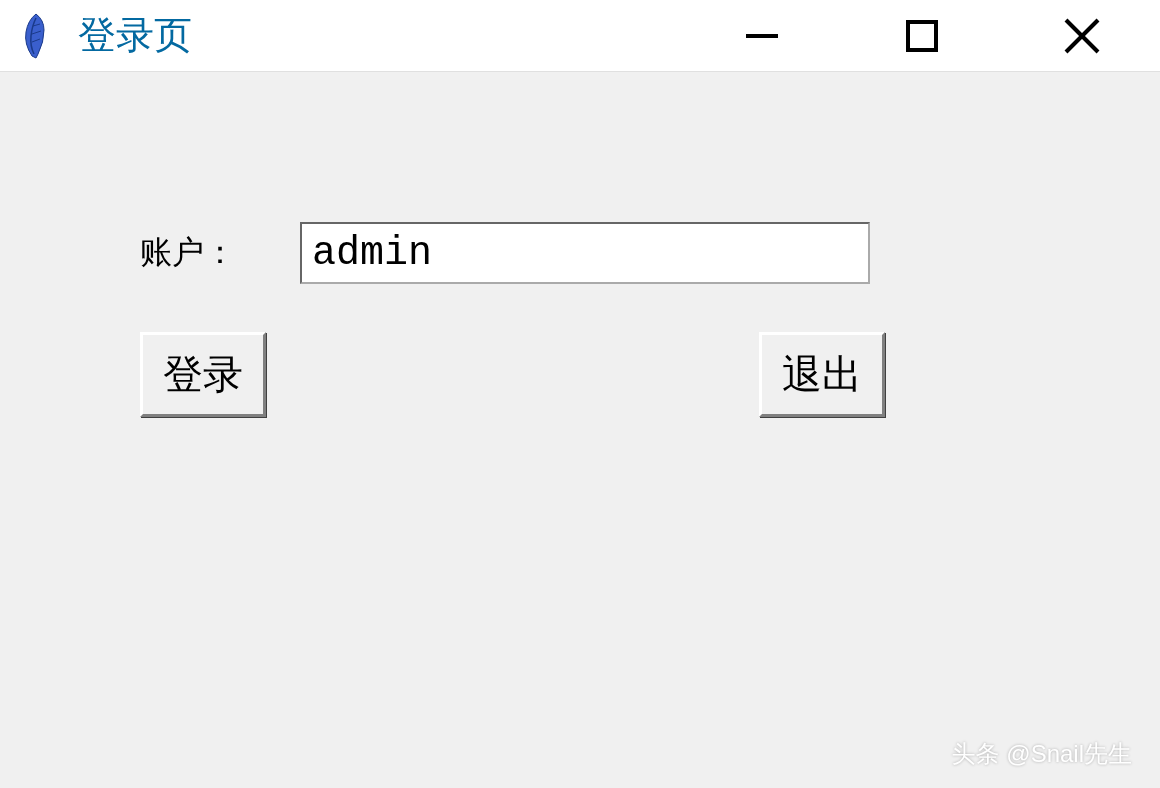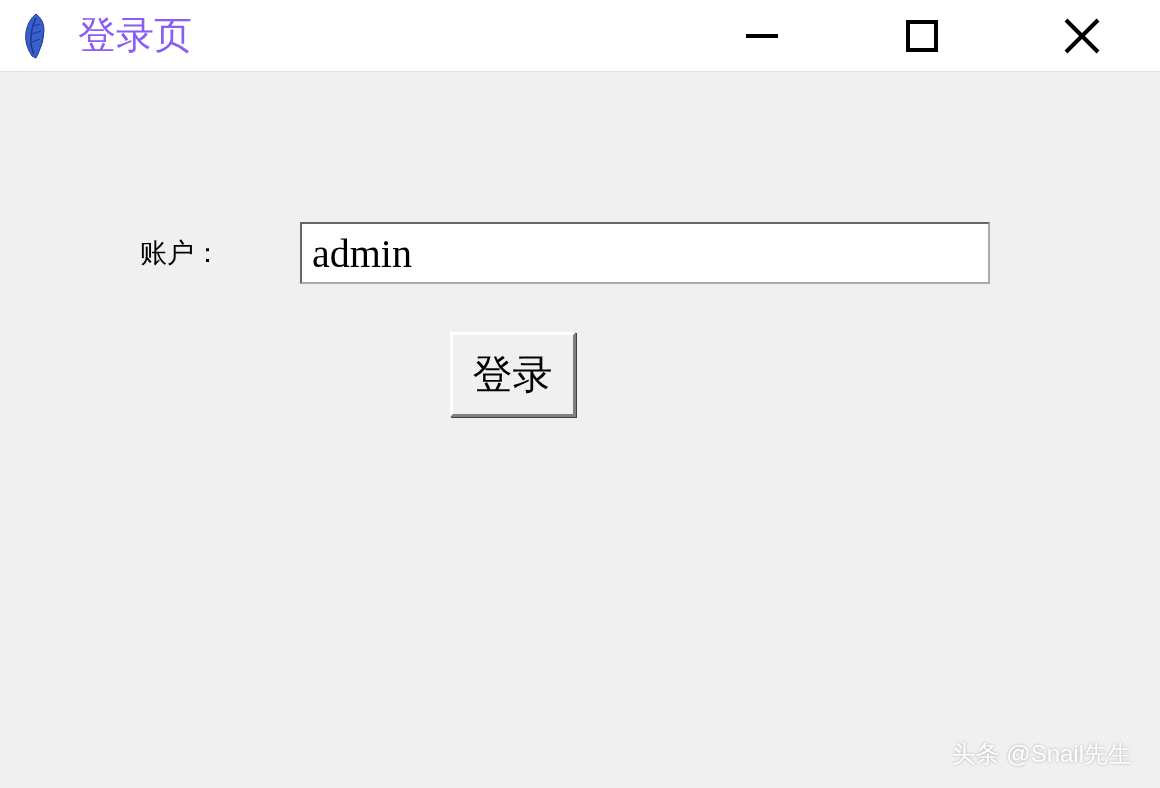--- a/index.html
+++ b/index.html
@@ -36,21 +36,21 @@
     
     .titlebar-icon {
       width: 36px;
       height: 48px;
       margin-right: 24px;
       flex-shrink: 0;
     }
     
     .titlebar-title {
       font-size: 38px;
-      color: #8b5cf6;
+      color: #0369a1;
       flex: 1;
       font-weight: 400;
     }
     
     .titlebar-controls {
       display: flex;
       align-items: center;
       gap: 100px;
       padding-right: 40px;
     }
@@ -73,45 +73,45 @@
       position: relative;
     }
     
     .form-row {
       display: flex;
       align-items: center;
       margin-bottom: 48px;
     }
     
     .form-label {
-      font-size: 27px;
+      font-size: 32px;
       color: #000;
       width: 160px;
       flex-shrink: 0;
       font-weight: 400;
     }
     
     .form-input {
-      width: 690px;
+      width: 570px;
       height: 62px;
       border: 2px solid #888;
       border-top-color: #666;
       border-left-color: #666;
       border-right-color: #aaa;
       border-bottom-color: #aaa;
       background: #ffffff;
       font-size: 40px;
       padding: 0 10px;
-      font-family: Liberation Serif, serif;
+      font-family: Liberation Mono, monospace;
       outline: none;
     }
     
     .button-row {
       display: flex;
-      justify-content: center;
+      justify-content: space-between;
       width: 745px;
       margin-top: 40px;
     }
     
     .tk-button {
       font-size: 40px;
       padding: 12px 20px;
       background: #f0f0f0;
       border: 3px solid;
       border-top-color: #ffffff;
@@ -172,19 +172,20 @@
   <div class="client-area">
 
     <div class="form-row">
       <label class="form-label">账户：</label>
       <input type="text" class="form-input" value="admin" style="">
     </div>
 
 
     <div class="button-row">
       <button class="tk-button">登录</button>
+      <button class="tk-button">退出</button>
     </div>
 
   </div>
 
 </div>
 
 <div class="watermark">头条 @Snail先生</div>
 
 </body></html>

